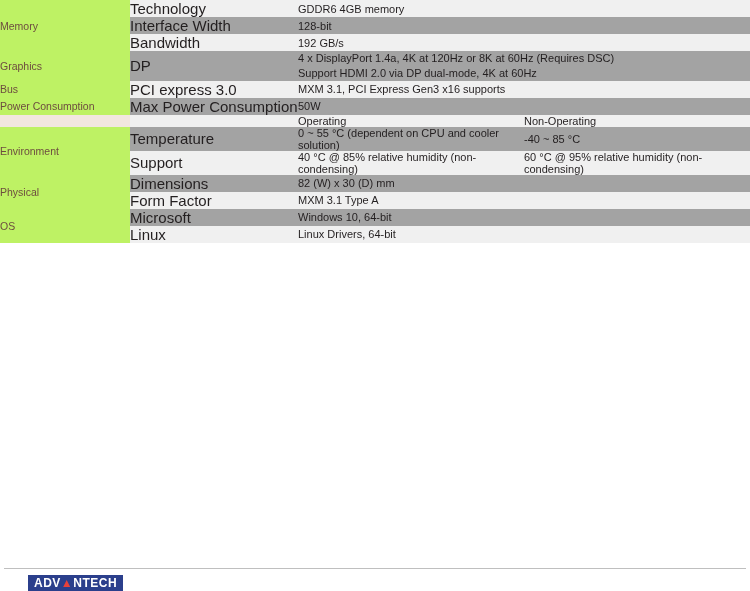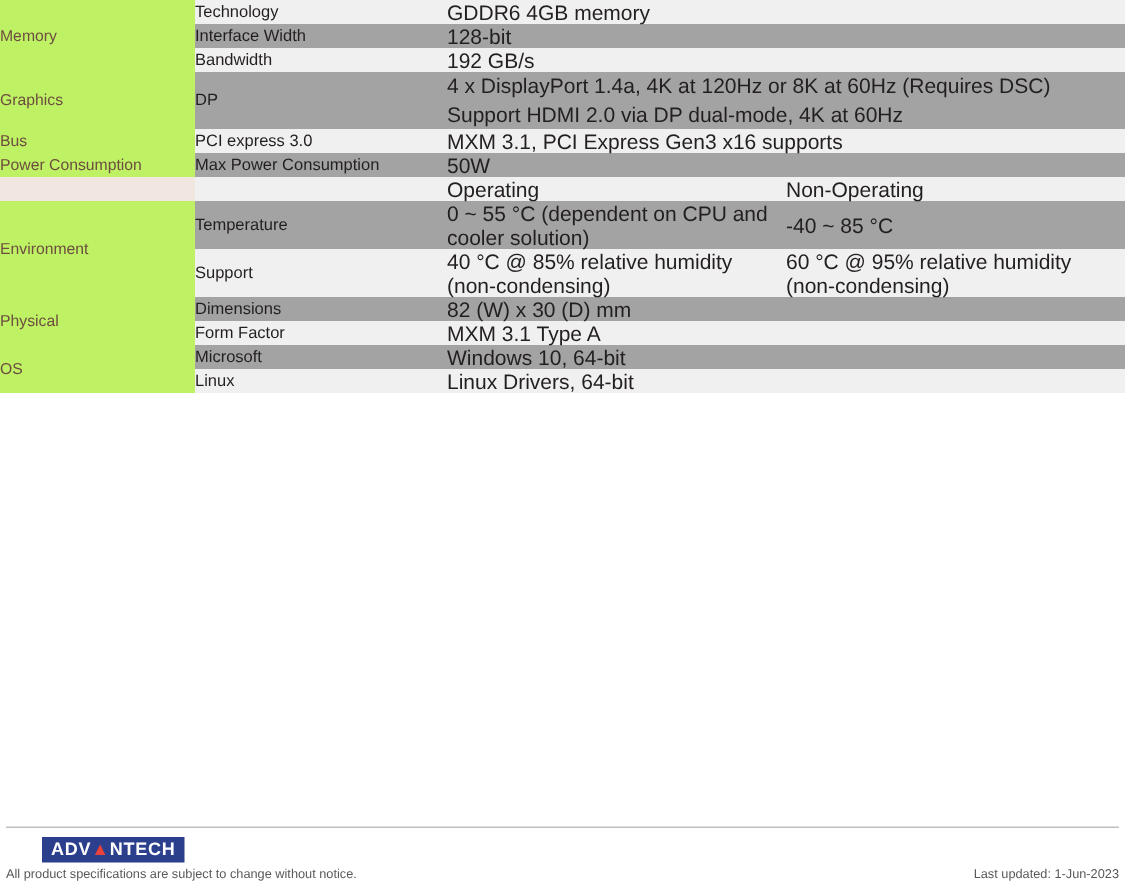--- a/index.html
+++ b/index.html
@@ -39,27 +39,27 @@
     font-size: 10.5px;
     border-bottom: 1px solid #ffffff;
     vertical-align: middle;
   }
   .cat.empty {
     background: #f2e7e0;
   }
   .sub {
     width: 168px;
     padding: 4px 8px;
-    font-size: 11px;
+    font-size: 15px;
     border-bottom: 1px solid #d9d9d9;
     color: #231f20;
   }
   .val {
     padding: 4px 8px;
-    font-size: 14px;
+    font-size: 11px;
     border-bottom: 1px solid #d9d9d9;
     color: #231f20;
   }
   .val.col-a {
     width: 222px;
   }
   .row-shade .sub, .row-shade .val {
     background: #f0f0f0;
   }
   .row-plain .sub, .row-plain .val {
@@ -201,19 +201,15 @@
       </tr>
 
     </tbody>
   </table>
 
   <div class="footer">
     <div class="footer-rule"></div>
     <div class="footer-bar">
       <span class="logo"><span>ADV</span><span class="chev">▲</span><span>NTECH</span></span>
     </div>
-    <div class="footer-note">
-      <span>All product specifications are subject to change without notice.</span>
-      <span>Last updated: 1-Jun-2023</span>
-    </div>
   </div>
 
 </div>
 
 </body></html>

